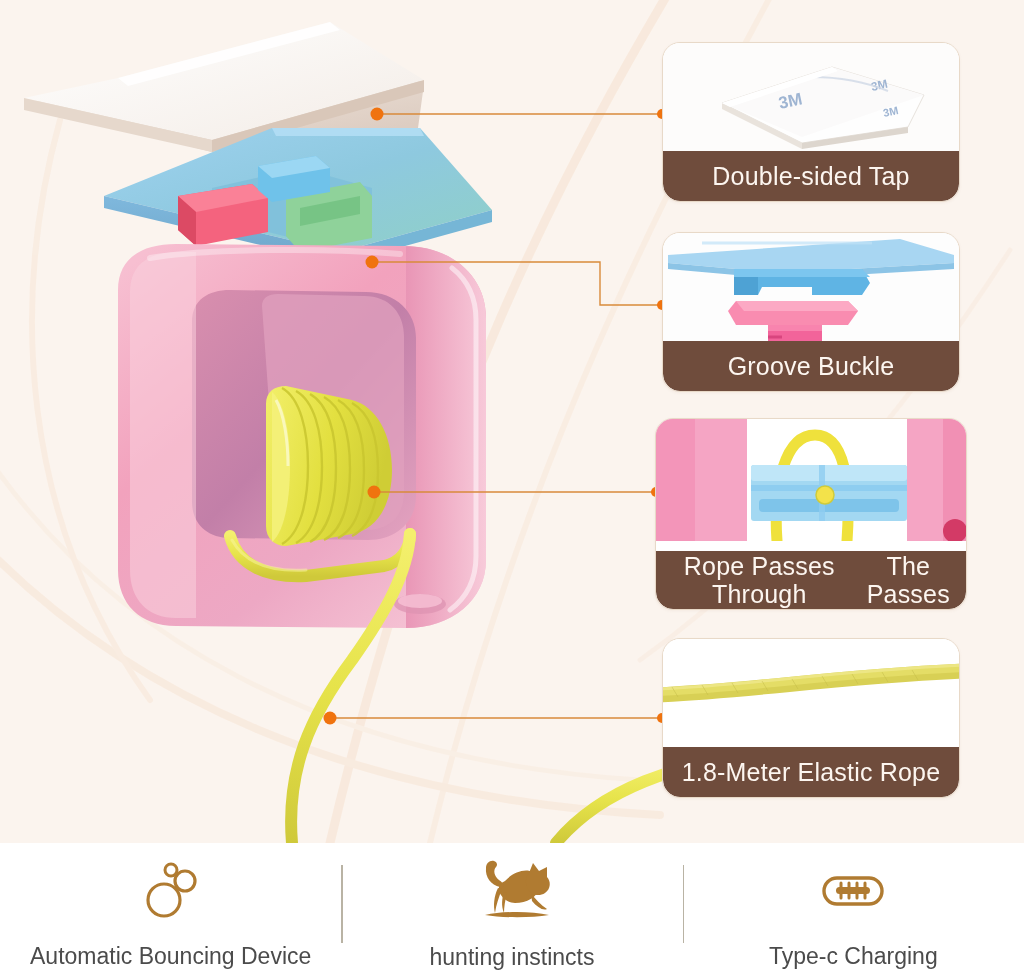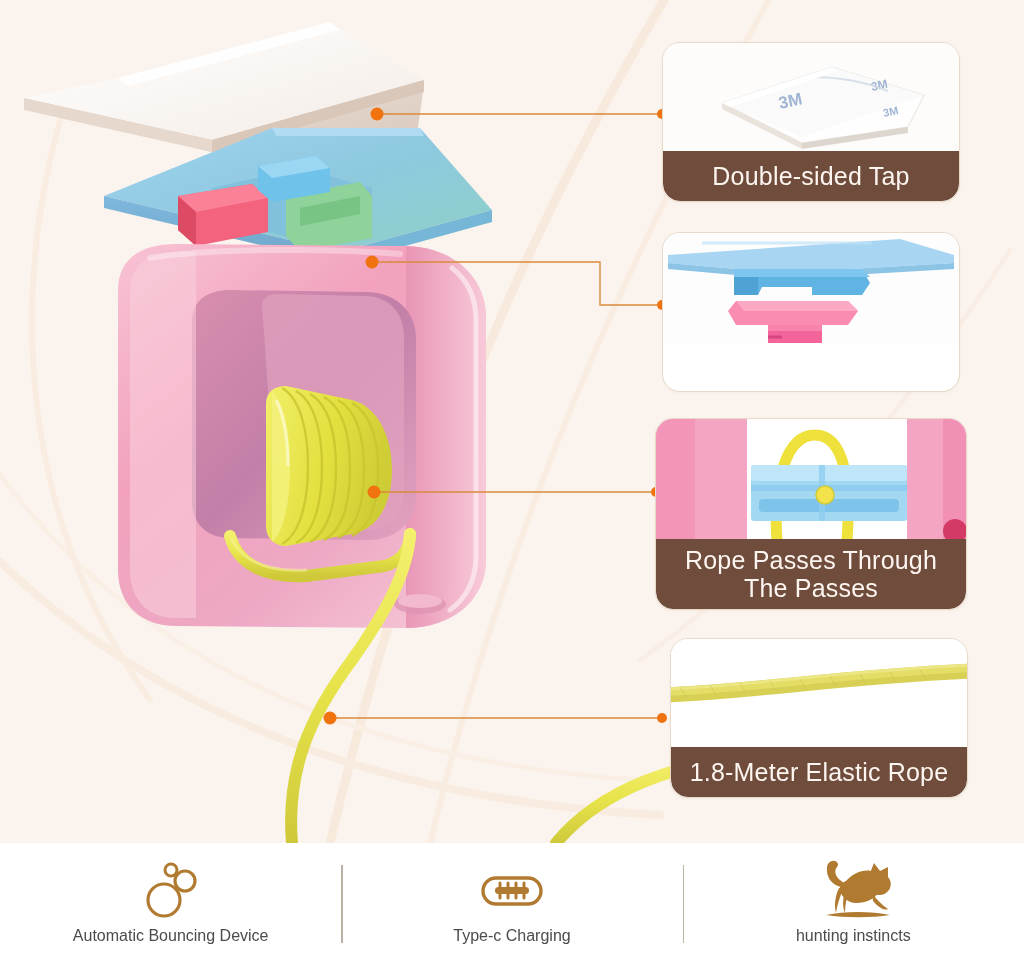--- a/index.html
+++ b/index.html
@@ -46,23 +46,23 @@
   #card-0 { left:662px; top:42px;  width:298px; height:160px; }
   #card-0 .card-media   { height:110px; }
   #card-0 .card-caption { height:50px; font-size:25px; }
 
   #card-1 { left:662px; top:232px; width:298px; height:160px; }
   #card-1 .card-media   { height:110px; }
   #card-1 .card-caption { height:50px; font-size:25px; }
 
   #card-2 { left:655px; top:418px; width:312px; height:192px; }
   #card-2 .card-media   { height:122px; }
-  #card-2 .card-caption { height:70px; font-size:25px; flex-direction:column; }
-
-  #card-3 { left:662px; top:638px; width:298px; height:160px;margin-left:8px; }
+  #card-2 .card-caption { height:58px; font-size:25px; flex-direction:row; }
+
+  #card-3 { left:662px; top:638px; width:298px; height:160px; }
   #card-3 .card-media   { height:110px; }
   #card-3 .card-caption { height:50px; font-size:25px; }
 
   
   .footer {
     position:absolute; left:0; top:843px; width:1024px; height:127px;
     background:#ffffff;
     display:flex;
   }
   .feature {
@@ -70,22 +70,22 @@
     display:flex; flex-direction:column;
     align-items:center; justify-content:flex-start;
     padding-top:16px;
   }
   .feature + .feature::before {
     content:""; position:absolute; left:0; top:22px;
     width:1.3px; height:78px; background:#b9b3a4;
   }
   .feature-icon { height:62px; display:flex; align-items:center; justify-content:center; }
   .feature-label {
-    margin-top:6px;
-    font-size:16px; color:#4b4b4b;
+    margin-top:23px;
+    font-size:23px; color:#4b4b4b;
     white-space:nowrap;
   }
 </style>
 </head>
 <body>
 
 <div id="stage">
 
   <div class="hero">
     <svg class="hero-svg" width="1024" height="843" viewBox="0 0 1024 843">
@@ -296,20 +296,23 @@
           <path d="M 72 36 L 200 36 L 208 50 L 200 62 L 150 62 L 150 54 L 100 54 L 96 62 L 72 62 Z" fill="#5fb4e4"></path>
           <path d="M 72 36 L 200 36 L 208 44 L 72 44 Z" fill="#7cc6ef"></path>
           <path d="M 72 44 L 96 44 L 96 62 L 72 62 Z" fill="#4ea2d4"></path>
 
           <path d="M 74 68 L 186 68 L 196 78 L 186 92 L 74 92 L 66 78 Z" fill="#f98cb0"></path>
           <path d="M 74 68 L 186 68 L 196 78 L 82 78 Z" fill="#fca9c4"></path>
           <path d="M 106 92 L 160 92 L 160 110 L 106 110 Z" fill="#f2649a"></path>
           <path d="M 106 92 L 160 92 L 160 98 L 106 98 Z" fill="#f884ae"></path>
           <path d="M 106 104 L 120 104" stroke="#d8457e" stroke-width="3"></path>
         </svg>
+      </div>
+      <div class="card-caption">
+        <span>Groove Buckle</span>
       </div>
     </div>
 
     <div class="card" id="card-2">
       <div class="card-media">
         <svg viewBox="0 0 312 122" preserveAspectRatio="xMidYMid slice">
           <rect width="312" height="122" fill="#ffffff"></rect>
 
           <path d="M 0 0 L 92 0 L 92 122 L 0 122 Z" fill="#f5a5c4"></path>
           <path d="M 0 0 L 40 0 L 40 122 L 0 122 Z" fill="#f291b6" opacity="0.8"></path>
@@ -369,54 +372,54 @@
           <circle cx="45" cy="20" r="10" fill="none" stroke="#b07b31" stroke-width="3.2"></circle>
           <circle cx="31" cy="9" r="6" fill="none" stroke="#b07b31" stroke-width="3"></circle>
         </svg>
       </div>
       <div class="feature-label">Automatic Bouncing Device</div>
     </div>
 
 
     <div class="feature">
       <div class="feature-icon">
+        <svg width="86" height="62" viewBox="0 0 86 62">
+          <g fill="#b07b31">
+
+            <path d="M 36 22 C 44 13 56 9 64 13 C 70 16 72 23 70 30 C 68 38 58 44 46 44
+                     C 38 44 32 38 30 32 C 29 28 31 24 36 22 Z"></path>
+
+            <path d="M 60 14 L 64 4 L 70 12 L 78 8 L 78 18 C 82 22 82 30 76 34
+                     C 70 38 62 36 59 30 C 56 25 56 18 60 14 Z"></path>
+
+            <path d="M 62 34 C 66 40 72 46 78 50 C 74 52 68 48 63 42 Z"></path>
+
+            <path d="M 31 28 C 22 26 16 18 17 9 C 17 4 21 1 25 2 C 28 3 29 6 27 8
+                     C 24 11 25 17 30 21 C 33 23 35 25 35 28 Z"></path>
+
+            <path d="M 33 30 C 30 38 27 46 26 54 C 24 47 25 37 29 29 Z"></path>
+            <path d="M 38 34 C 36 42 35 48 35 54 C 32 47 33 39 35 33 Z"></path>
+
+            <path d="M 16 56 C 34 52 62 52 80 56 C 62 59 34 59 16 56 Z"></path>
+          </g>
+        </svg>
+      </div>
+      <div class="feature-label">hunting instincts</div>
+    </div>
+
+    <div class="feature">
+      <div class="feature-icon">
         <svg width="70" height="44" viewBox="0 0 70 44">
           <rect x="6" y="10" width="58" height="26" rx="13" fill="none" stroke="#b07b31" stroke-width="3.4"></rect>
           <rect x="18" y="19" width="34" height="7" rx="3.5" fill="#b07b31"></rect>
           <g stroke="#b07b31" stroke-width="3" stroke-linecap="round">
             <line x1="23" y1="15" x2="23" y2="30"></line>
             <line x1="31" y1="15" x2="31" y2="30"></line>
             <line x1="39" y1="15" x2="39" y2="30"></line>
             <line x1="47" y1="15" x2="47" y2="30"></line>
           </g>
         </svg>
       </div>
       <div class="feature-label">Type-c Charging</div>
     </div>
 
-    <div class="feature">
-      <div class="feature-icon">
-        <svg width="86" height="62" viewBox="0 0 86 62">
-          <g fill="#b07b31">
-
-            <path d="M 36 22 C 44 13 56 9 64 13 C 70 16 72 23 70 30 C 68 38 58 44 46 44
-                     C 38 44 32 38 30 32 C 29 28 31 24 36 22 Z"></path>
-
-            <path d="M 60 14 L 64 4 L 70 12 L 78 8 L 78 18 C 82 22 82 30 76 34
-                     C 70 38 62 36 59 30 C 56 25 56 18 60 14 Z"></path>
-
-            <path d="M 62 34 C 66 40 72 46 78 50 C 74 52 68 48 63 42 Z"></path>
-
-            <path d="M 31 28 C 22 26 16 18 17 9 C 17 4 21 1 25 2 C 28 3 29 6 27 8
-                     C 24 11 25 17 30 21 C 33 23 35 25 35 28 Z"></path>
-
-            <path d="M 33 30 C 30 38 27 46 26 54 C 24 47 25 37 29 29 Z"></path>
-            <path d="M 38 34 C 36 42 35 48 35 54 C 32 47 33 39 35 33 Z"></path>
-
-            <path d="M 16 56 C 34 52 62 52 80 56 C 62 59 34 59 16 56 Z"></path>
-          </g>
-        </svg>
-      </div>
-      <div class="feature-label">hunting instincts</div>
-    </div>
-
   </div>
 </div>
 
 </body></html>

